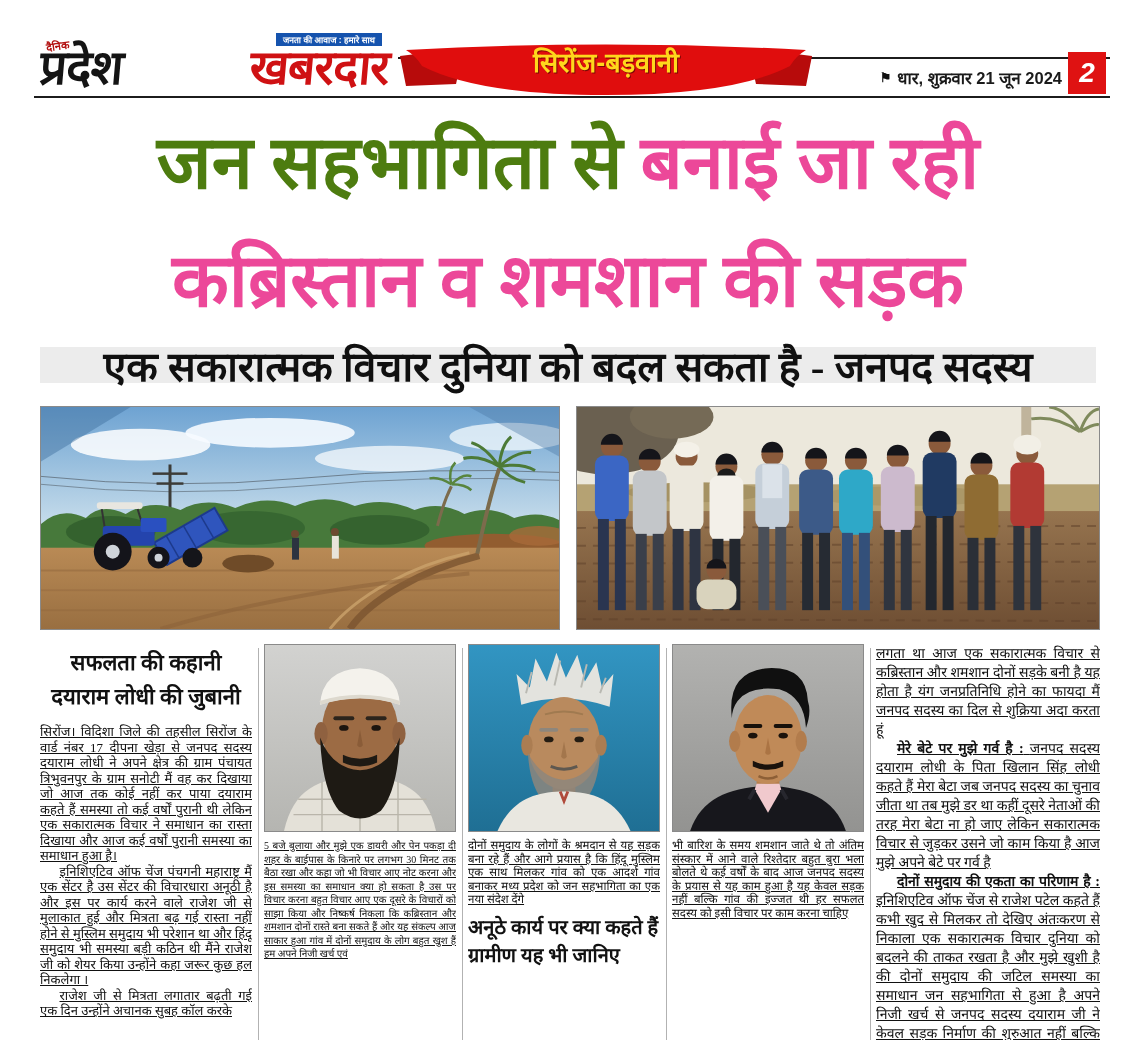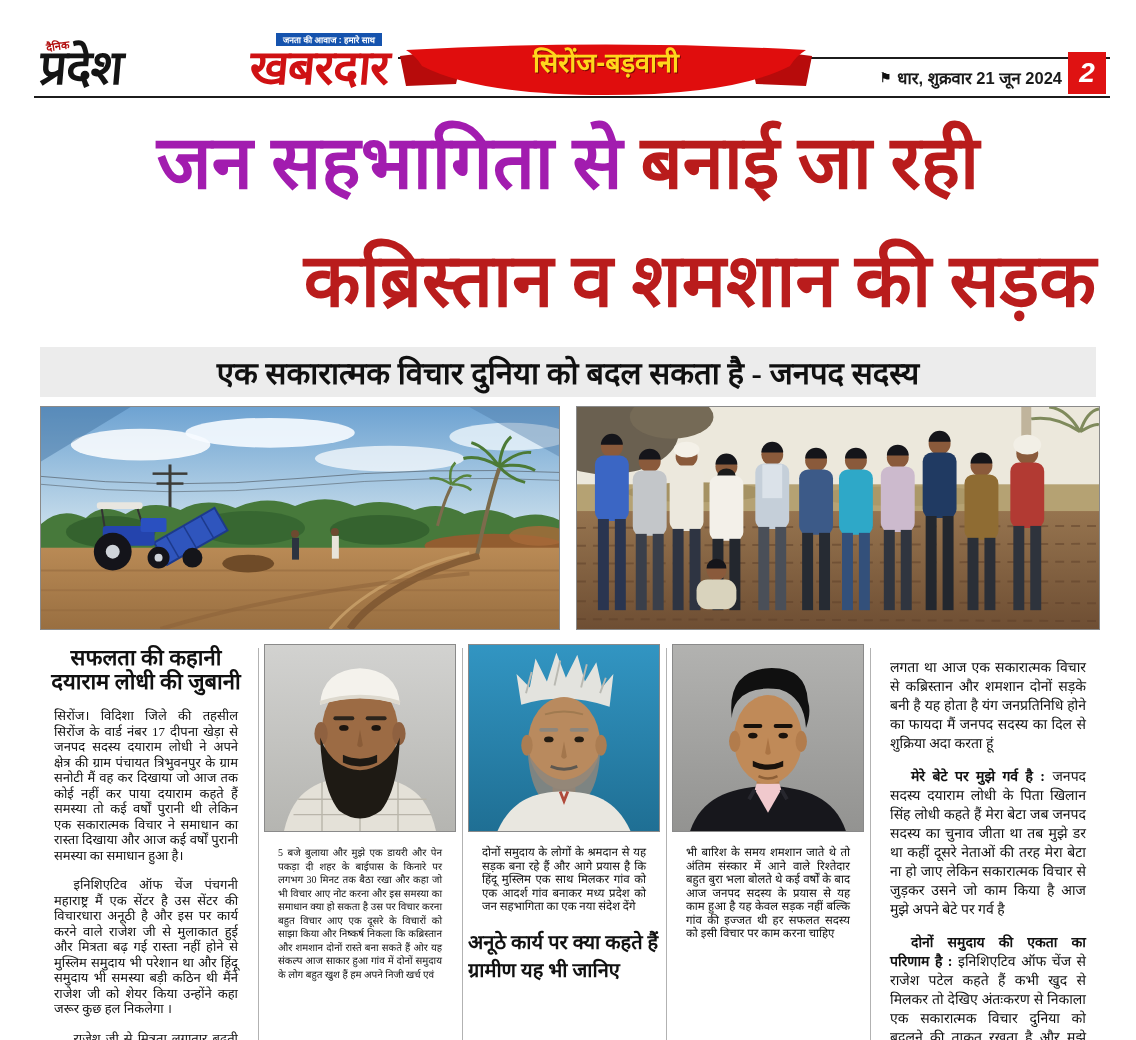--- a/index.html
+++ b/index.html
@@ -28,45 +28,45 @@
          font-size:16.5px;font-weight:bold;color:#1a1a1a;white-space:nowrap;}
   .flag{font-size:13px;line-height:13px;color:#111;}
   .pagebox{position:absolute;left:1068px;top:52px;width:38px;height:42px;background:#df1212;
          color:#fff;display:flex;align-items:center;justify-content:center;font-size:28px;
          font-weight:900;font-family:"Liberation Sans",sans-serif;font-style:italic;}
   
   .h-line{position:absolute;left:40px;width:1056px;text-align:center;font-weight:900;
          white-space:nowrap;letter-spacing:0px;}
   .h1a{top:104px;font-size:74px;line-height:118px;}
   .h1b{top:222px;font-size:74px;line-height:118px;}
-  .h-red{color:#a21caf;margin-right:18px;font-family:Liberation Serif, serif;}
-  .h-black{color:#b91c1c;text-align:right;}
-  .subhead{position:absolute;left:40px;top:347px;width:1056px;height:50px;background:#ececec;
-         display:flex;align-items:center;justify-content:center;font-size:31px;font-weight:900;
+  .h-red{color:#4d7c0f;margin-right:18px;font-family:Liberation Serif, serif;}
+  .h-black{color:#ec4899;}
+  .subhead{position:absolute;left:40px;top:347px;width:1056px;height:36px;background:#ececec;
+         display:flex;align-items:center;justify-content:center;font-size:41px;font-weight:900;
          color:#101010;white-space:nowrap;}
   
   .photo{position:absolute;top:406px;height:224px;border:1px solid #8a8a8a;box-sizing:border-box;
          overflow:hidden;background:#cfe0ea;}
   .photo svg{display:block;width:100%;height:100%;}
   .photo-left{left:40px;width:520px;}
   .photo-right{left:576px;width:524px;}
   
   .colrule{position:absolute;top:648px;height:392px;width:1px;background:#b2b2b2;}
   .col{position:absolute;top:644px;height:396px;overflow:hidden;text-align:justify;}
   .col1{left:40px;width:212px;font-size:13px;line-height:15.5px;}
   .col2{left:264px;width:192px;font-size:10px;line-height:13.5px;}
   .col3{left:468px;width:192px;font-size:11.5px;line-height:13.5px;}
   .col4{left:672px;width:192px;font-size:11.5px;line-height:13.5px;}
   .col5{left:876px;width:224px;font-size:14px;line-height:19px;}
-  .col1-head{font-size:22px;line-height:24px;font-weight:900;text-align:center;margin:2px 0 10px 0;}
+  .col1-head{font-size:22px;line-height:34px;font-weight:900;text-align:center;margin:2px 0 10px 0;}
   .mid-head{font-size:20px;line-height:28px;font-weight:900;margin:6px 0 4px 0;}
   .portrait{width:192px;height:188px;border:1px solid #8a8a8a;box-sizing:border-box;
          margin-bottom:7px;overflow:hidden;}
   .portrait svg{display:block;width:100%;height:100%;}
-  p.para{margin:14px;}
+  p.para{margin:0;text-decoration:underline;}
   p.ind{text-indent:1.5em;}
   .b{font-weight:bold;}
 </style>
 </head>
 <body>
 
 <div class="page">
 
   <div class="rule-top"></div>
   <div class="rule-bottom"></div>

